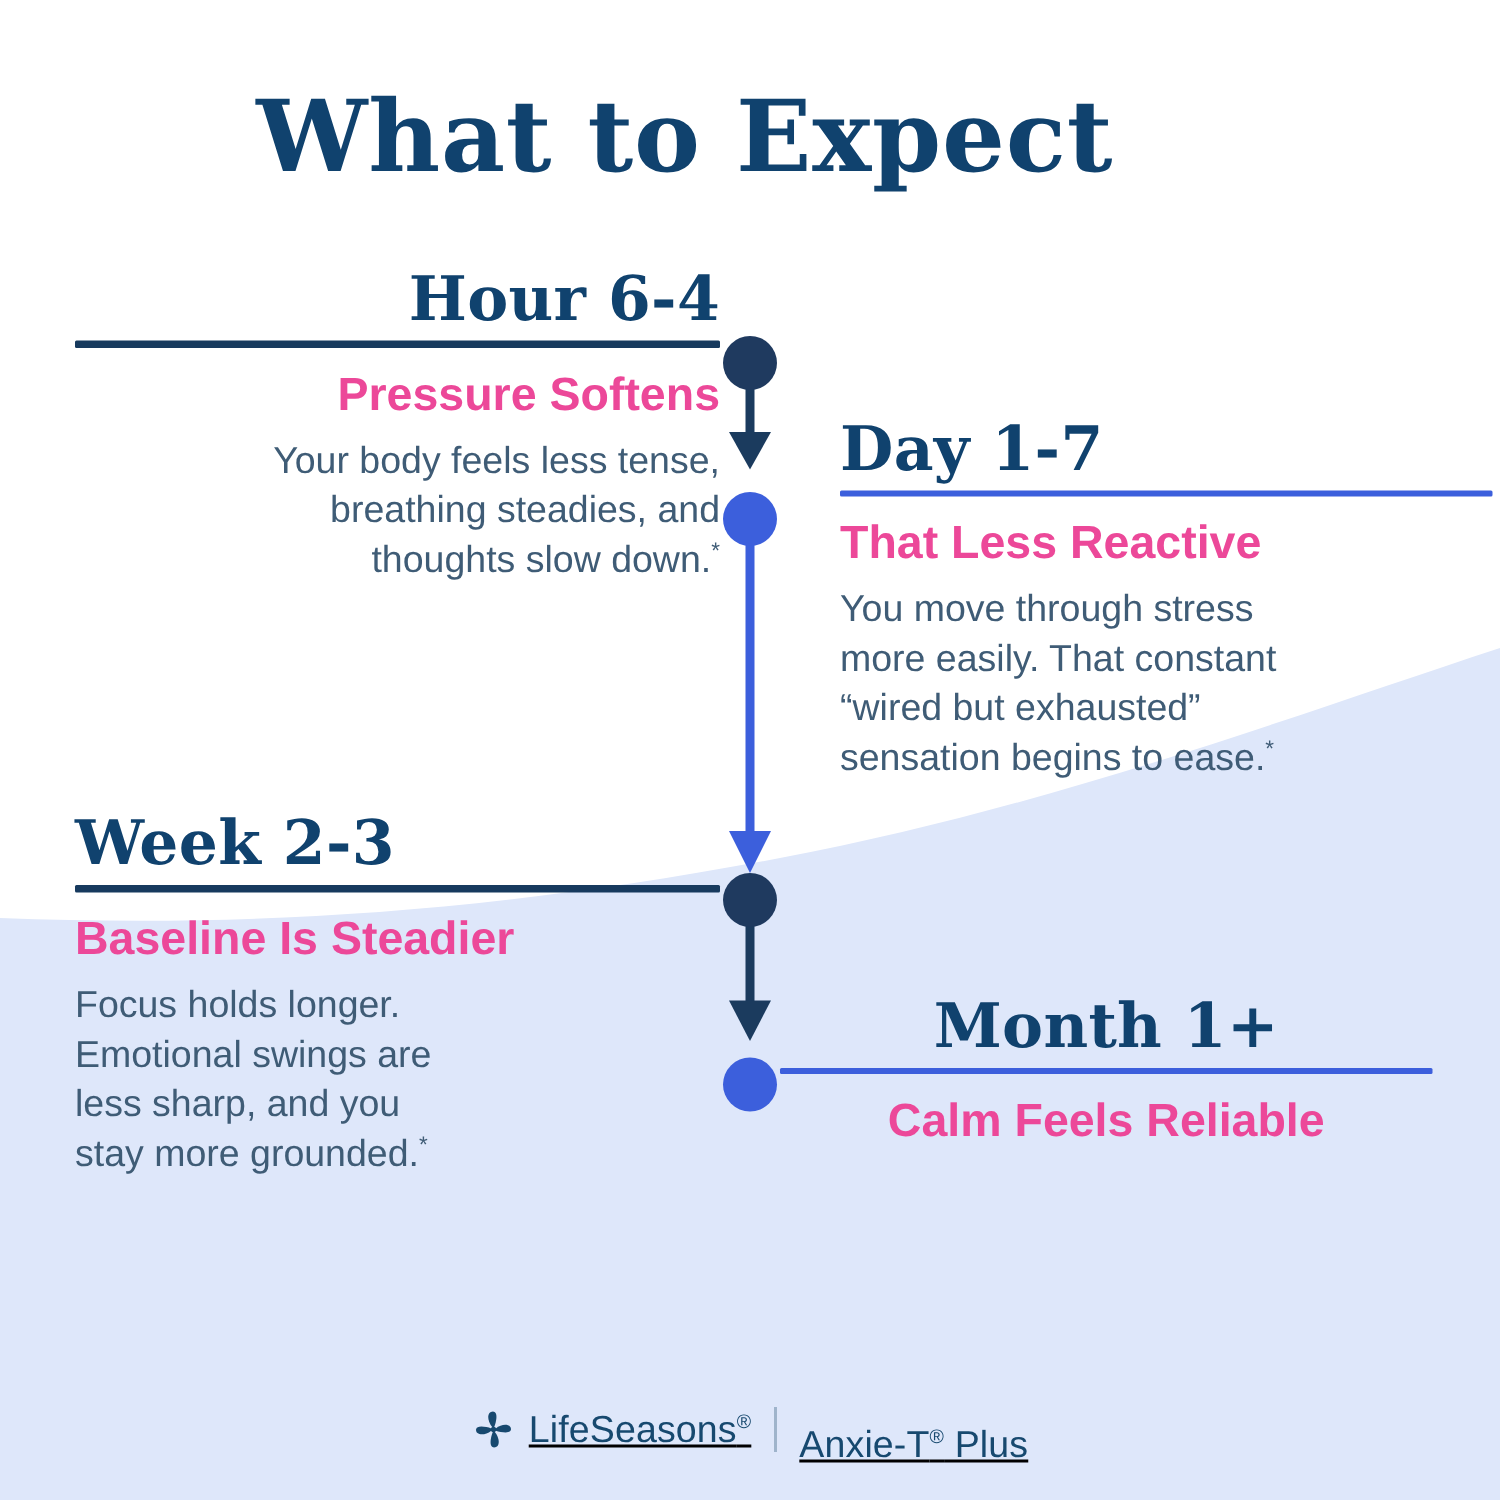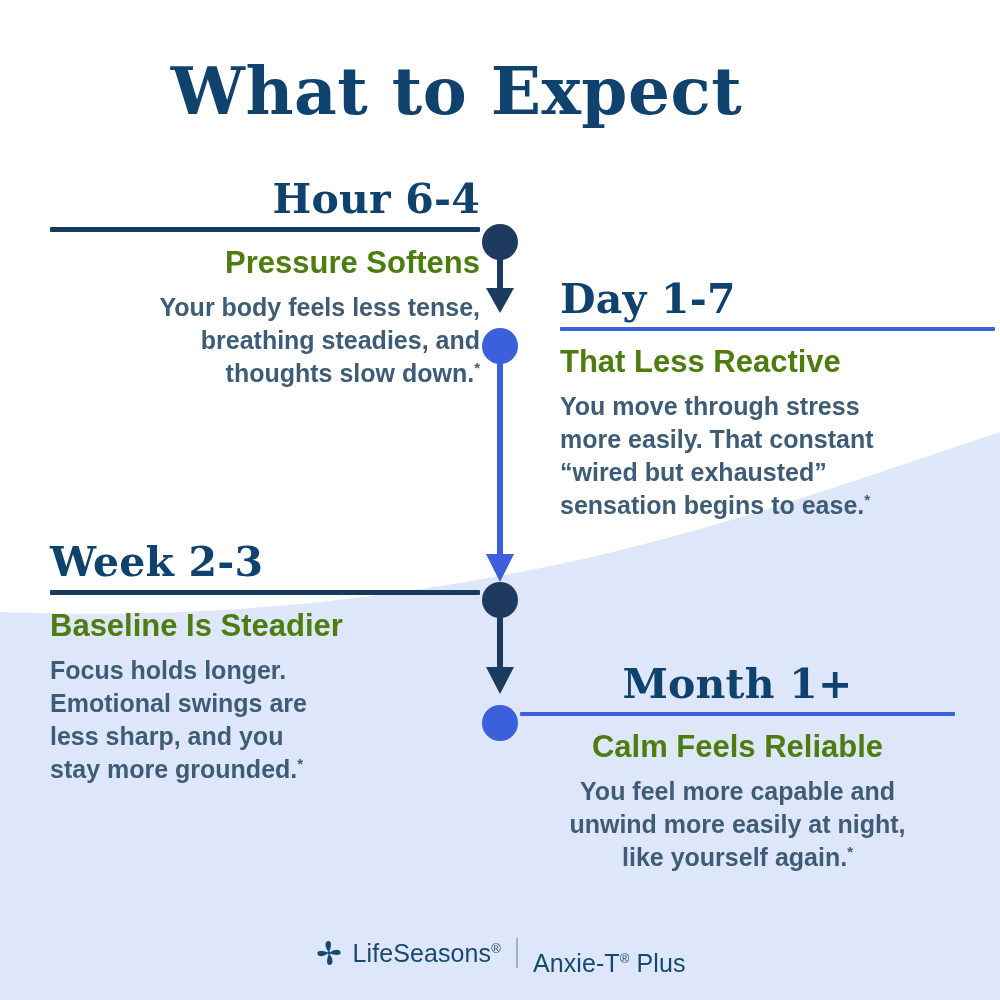--- a/index.html
+++ b/index.html
@@ -81,29 +81,29 @@
     height: 5px;
     background: #173A5E;
     margin: 6px 0 0 0;
     border-radius: 1px;
   }
 
   .stage-heading {
     font-family: "Liberation Sans", sans-serif;
     font-weight: bold;
     font-size: 31px;
-    color: #4d7c0f;
+    color: #ec4899;
     line-height: 1.12;
     margin: 14px 0 0 0;
     white-space: nowrap;
   }
 
   .stage-body {
     font-family: "Liberation Sans", sans-serif;
-    font-weight: bold;
+    font-weight: normal;
     font-size: 25px;
     color: #3F5C76;
     line-height: 1.32;
     margin: 10px 0 0 0;
     white-space: pre-line;
   }
 
   .stage-body sup {
     font-size: 0.6em;
     vertical-align: super;
@@ -152,20 +152,21 @@
   .footer {
     position: absolute;
     left: 0;
     top: 928px;
     width: 1000px;
     display: flex;
     align-items: center;
     justify-content: center;
     gap: 8px;
     z-index: 6;
+    text-decoration: underline;
   }
   .footer-logo-mark {
     display: block;
     width: 30px;
     height: 30px;
   }
   .footer-brand {
     font-family: "Liberation Sans", sans-serif;
     font-size: 25px;
     color: #17496F;
@@ -253,23 +254,20 @@
     <div class="stage-body"><span>Focus holds longer.
 Emotional swings are
 less sharp, and you
 stay more grounded.</span><sup>*</sup></div>
   </div>
 
   <div class="stage" id="stage-month">
     <div class="stage-era">Month 1+</div>
     <div class="stage-rule"></div>
     <div class="stage-heading">Calm Feels Reliable</div>
-    <div class="stage-body"><span>You feel more capable and
-unwind more easily at night,
-like yourself again.</span><sup>*</sup></div>
   </div>
 
   <div class="footer">
     <svg class="footer-logo-mark" viewBox="0 0 40 40" aria-hidden="true">
       <g fill="#17496F">
         <path d="M19 18 C14 12, 14 4, 19.5 4 C24 4, 23 12, 20.5 18 Z"></path>
         <path d="M22 19 C28 14, 36 15, 35.5 20 C35 24, 27 22.5, 22 21 Z"></path>
         <path d="M21 22 C26 28, 26 36, 20.5 36 C16 36, 17 28, 19.5 22 Z"></path>
         <path d="M18 21 C12 26, 4 25, 4.5 20 C5 16, 13 17.5, 18 19 Z"></path>
         <circle cx="20" cy="20" r="2.4"></circle>

